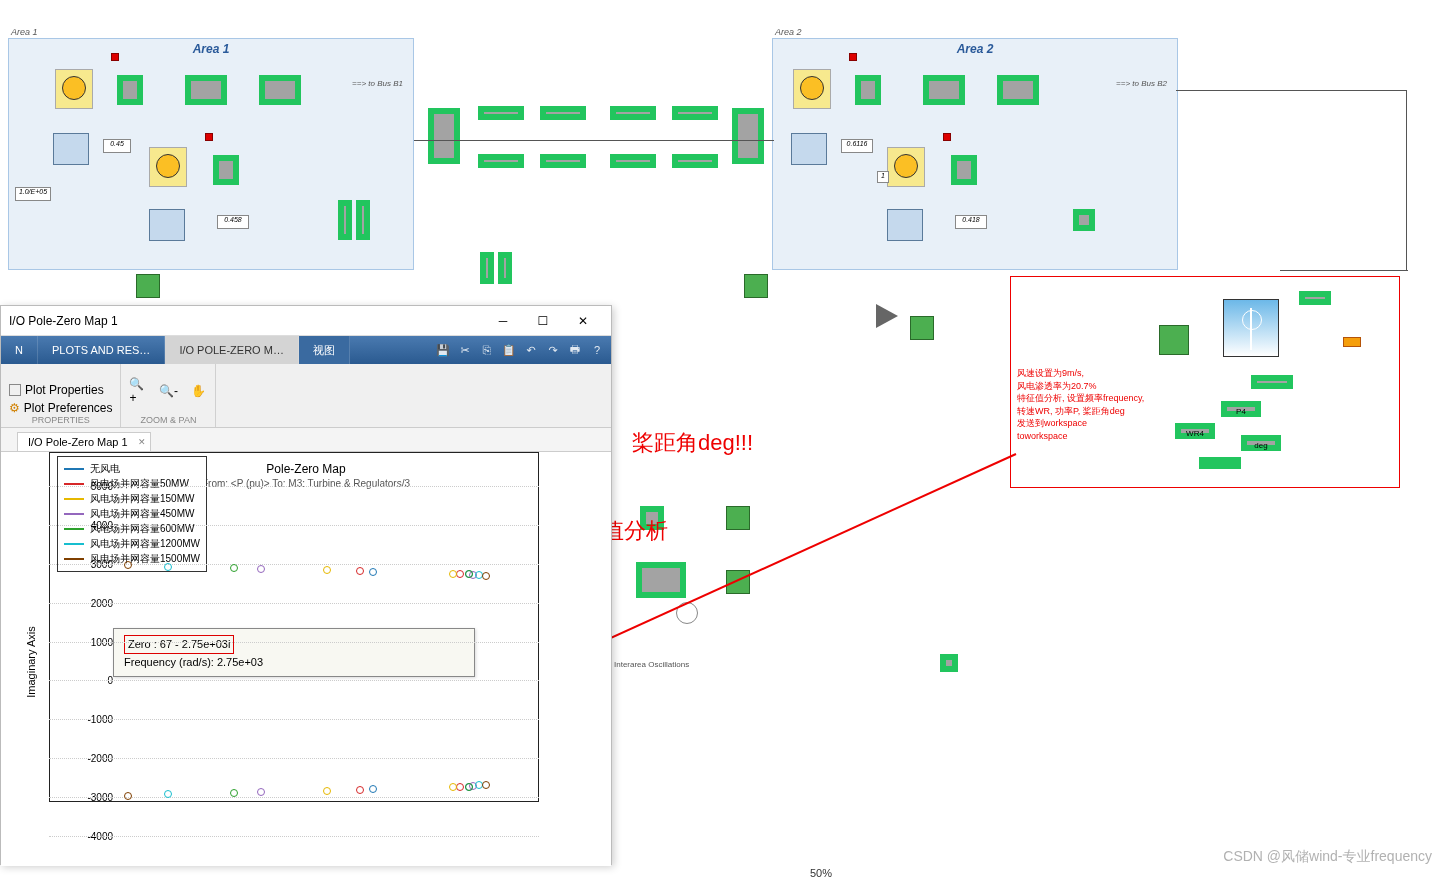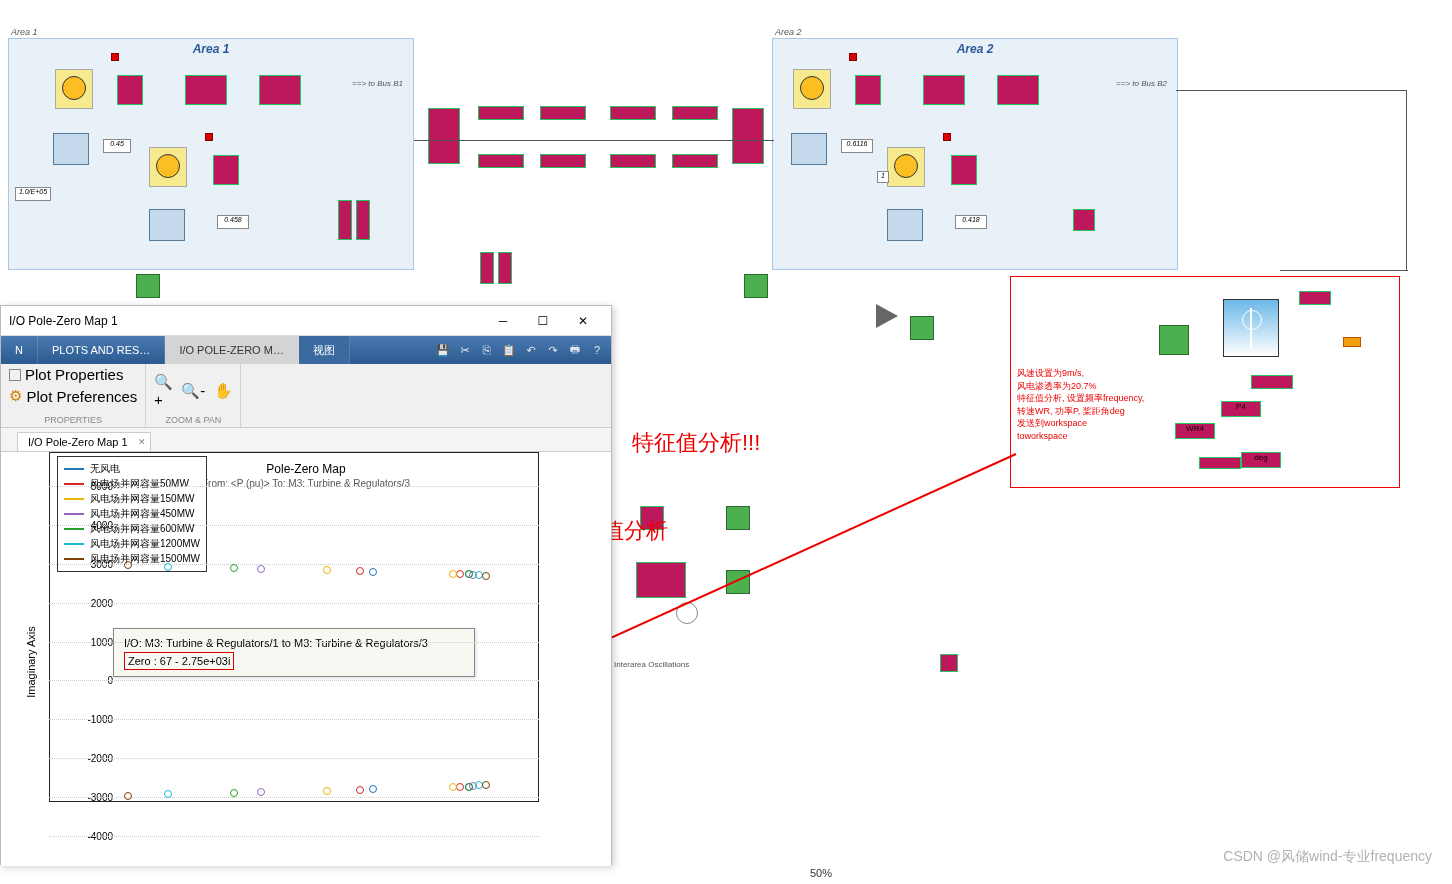--- a/index.html
+++ b/index.html
@@ -4,21 +4,21 @@
 <style>
 * { box-sizing: border-box; margin: 0; padding: 0; }
 body { font-family: "Segoe UI", Arial, sans-serif; font-size: 11px; background: #fff; width: 1452px; height: 884px; position: relative; overflow: hidden; }
 
 
 .canvas { position: absolute; top: 0; left: 0; width: 1452px; height: 884px; background: #fff; }
 .area-box { position: absolute; border: 1px solid #a9c7e6; background: #e8f0f8; font-style: italic; }
 .area-label { position: absolute; top: -12px; left: 2px; font-size: 9px; color: #555; }
 .area-title { text-align: center; font-size: 12px; font-weight: bold; color: #2a5a9a; padding-top: 3px; }
 
-.generic-block { position: absolute; border: 1px solid #22c55e; background: #be185d; }
+.generic-block { position: absolute; border: 6px solid #22c55e; background: #a3a3a3; }
 .gen-yellow { background: #f7e98e; border: 1px solid #aaa; }
 .gen-inner { background: #fbbf24; border: 1px solid #333; border-radius: 50%; }
 .blue-block { background: #c5d9ed; border: 1px solid #5a7a9a; }
 .green-block { background: #4CAF50; border: 1px solid #2a6a2a; }
 .red-dot { width: 8px; height: 8px; background: #d00; border: 1px solid #800; position: absolute; }
 .label-sm { position: absolute; font-size: 8px; color: #555; }
 .port-box { border: 1px solid #888; background: #fff; position: absolute; }
 
 .wind-box { position: absolute; border: 1px solid #e00; }
 .wind-img { background: linear-gradient(#6cb8e8, #fff); border: 1px solid #333; }
@@ -33,21 +33,21 @@
 .win-btn { width: 40px; height: 28px; display: inline-flex; align-items: center; justify-content: center; font-size: 12px; }
 
 .ribbon { height: 28px; background: linear-gradient(#4a7ab0, #2a5a90); display: flex; align-items: stretch; color: #fff; font-size: 11px; }
 .ribbon-tab { padding: 0 14px; display: flex; align-items: center; border-right: 1px solid rgba(255,255,255,0.15); cursor: pointer; }
 .ribbon-tab.active { background: #d4d4d4; color: #333; }
 .ribbon-icons { margin-left: auto; display: flex; align-items: center; padding: 0 6px; gap: 6px; }
 .ribbon-icon { width: 16px; height: 16px; opacity: 0.85; display: inline-flex; align-items: center; justify-content: center; }
 
 .toolstrip { display: flex; background: #f0f0f0; border-bottom: 1px solid #ccc; height: 64px; }
 .toolgroup { border-right: 1px solid #d0d0d0; padding: 2px 8px; display: flex; flex-direction: column; }
-.toolgroup .items { display: flex; flex-direction: column; gap: 4px; font-size: 15px; flex: 1; justify-content: flex-start; }
+.toolgroup .items { display: flex; flex-direction: column; gap: 4px; font-size: 12px; flex: 1; justify-content: flex-end; }
 .toolgroup .items.row { flex-direction: row; align-items: center; gap: 12px; }
 .toolgroup-label { font-size: 9px; color: #888; text-align: center; }
 .tg-item { display: flex; align-items: center; gap: 4px; cursor: pointer; }
 .chk { width: 12px; height: 12px; border: 1px solid #888; }
 .zoom-ic { width: 18px; height: 18px; display: inline-flex; align-items: center; justify-content: center; }
 
 .tab-strip { height: 24px; background: #f4f4f4; display: flex; align-items: flex-end; padding-left: 4px; border-bottom: 1px solid #ccc; }
 .doc-tab { background: #fff; border: 1px solid #ccc; border-bottom: none; padding: 3px 22px 3px 10px; font-size: 11px; position: relative; }
 .doc-tab .x { position: absolute; right: 4px; top: 4px; font-size: 9px; color: #888; }
 
@@ -162,38 +162,38 @@
     <div class="green-block generic-block" style="left:148px; top:48px; width:30px; height:30px;"></div>
     <div class="wind-img generic-block" style="left:212px; top:22px; width:56px; height:58px;">
       <div style="position:absolute;left:26px;top:8px;width:2px;height:42px;background:#fff;"></div>
       <div style="position:absolute;left:18px;top:10px;width:20px;height:20px;border:1px solid #fff;border-radius:50%;"></div>
     </div>
     <div class="orange-block generic-block" style="left:332px; top:60px; width:18px; height:10px;"></div>
     <div class="generic-block" style="left:288px; top:14px; width:32px; height:14px;"></div>
     <div class="generic-block" style="left:240px; top:98px; width:42px; height:14px;"></div>
     <div class="generic-block" style="left:210px; top:124px; width:40px; height:16px; font-size:8px; text-align:center;">P4</div>
     <div class="generic-block" style="left:164px; top:146px; width:40px; height:16px; font-size:8px; text-align:center;">WR4</div>
-    <div class="generic-block" style="left:230px; top:158px; width:40px; height:16px; font-size:8px; text-align:center;margin-top:17px;">deg</div>
+    <div class="generic-block" style="left:230px; top:158px; width:40px; height:16px; font-size:8px; text-align:center;">deg</div>
     <div class="generic-block" style="left:188px; top:180px; width:42px; height:12px;"></div>
     <div class="wind-text" style="left:6px; top:90px; width:140px;">
       <div>风速设置为9m/s,</div>
       <div>风电渗透率为20.7%</div>
       <div>特征值分析, 设置频率frequency,</div>
       <div>转速WR, 功率P, 桨距角deg</div>
       <div>发送到workspace</div>
       <div>toworkspace</div>
     </div>
   </div>
 
   <div class="wire wire-h" style="left:414px; top:140px; width:360px;"></div>
   <div class="wire wire-h" style="left:1176px; top:90px; width:230px;"></div>
   <div class="wire wire-v" style="left:1406px; top:90px; height:180px;"></div>
   <div class="wire wire-h" style="left:1280px; top:270px; width:128px;"></div>
 
-  <div class="red-annotation" style="left:632px; top:428px;">特征值分析!!!</div>
+  <div class="red-annotation" style="left:632px; top:428px;">桨距角deg!!!</div>
   <div class="red-annotation" style="left:470px; top:516px;">小信号，特征值分析</div>
   <svg style="position:absolute; left:0; top:0; width:1452px; height:884px; pointer-events:none;">
     <defs>
         <marker id="ah" markerWidth="10" markerHeight="10" refX="8" refY="3" orient="auto">
           <path d="M0,0 L0,6 L9,3 z" fill="#e00"></path>
         </marker>
       </defs>
     <line x1="1016" y1="454" x2="474" y2="700" stroke="#e00" stroke-width="2" marker-end="url(#ah)"></line>
   </svg>
 
@@ -287,22 +287,22 @@
         </div>
         <div class="legend-row">
           <span class="legend-sw" style="background: rgb(127, 63, 0);"></span>
           <span>风电场并网容量1500MW</span>
         </div>
       </div>
 
     <div id="markers"></div>
 
     <div class="datatip">
-      <div>I/O: M3: Turbine &amp; Regulators/1 to M3: Turbine &amp; Regulators/3</div>
       <div><span class="hl">Zero : 67 - 2.75e+03i</span></div>
+      <div>Frequency (rad/s): 2.75e+03</div>
     </div>
   <div class="yticklabel" style="top: 34px;">5000</div>
       <div class="grid-h" style="top: 34px;"></div>
       <div class="yticklabel" style="top: 72.8889px;">4000</div>
       <div class="grid-h" style="top: 72.8889px;"></div>
       <div class="yticklabel" style="top: 111.778px;">3000</div>
       <div class="grid-h" style="top: 111.778px;"></div>
       <div class="yticklabel" style="top: 150.667px;">2000</div>
       <div class="grid-h" style="top: 150.667px;"></div>
       <div class="yticklabel" style="top: 189.556px;">1000</div>

